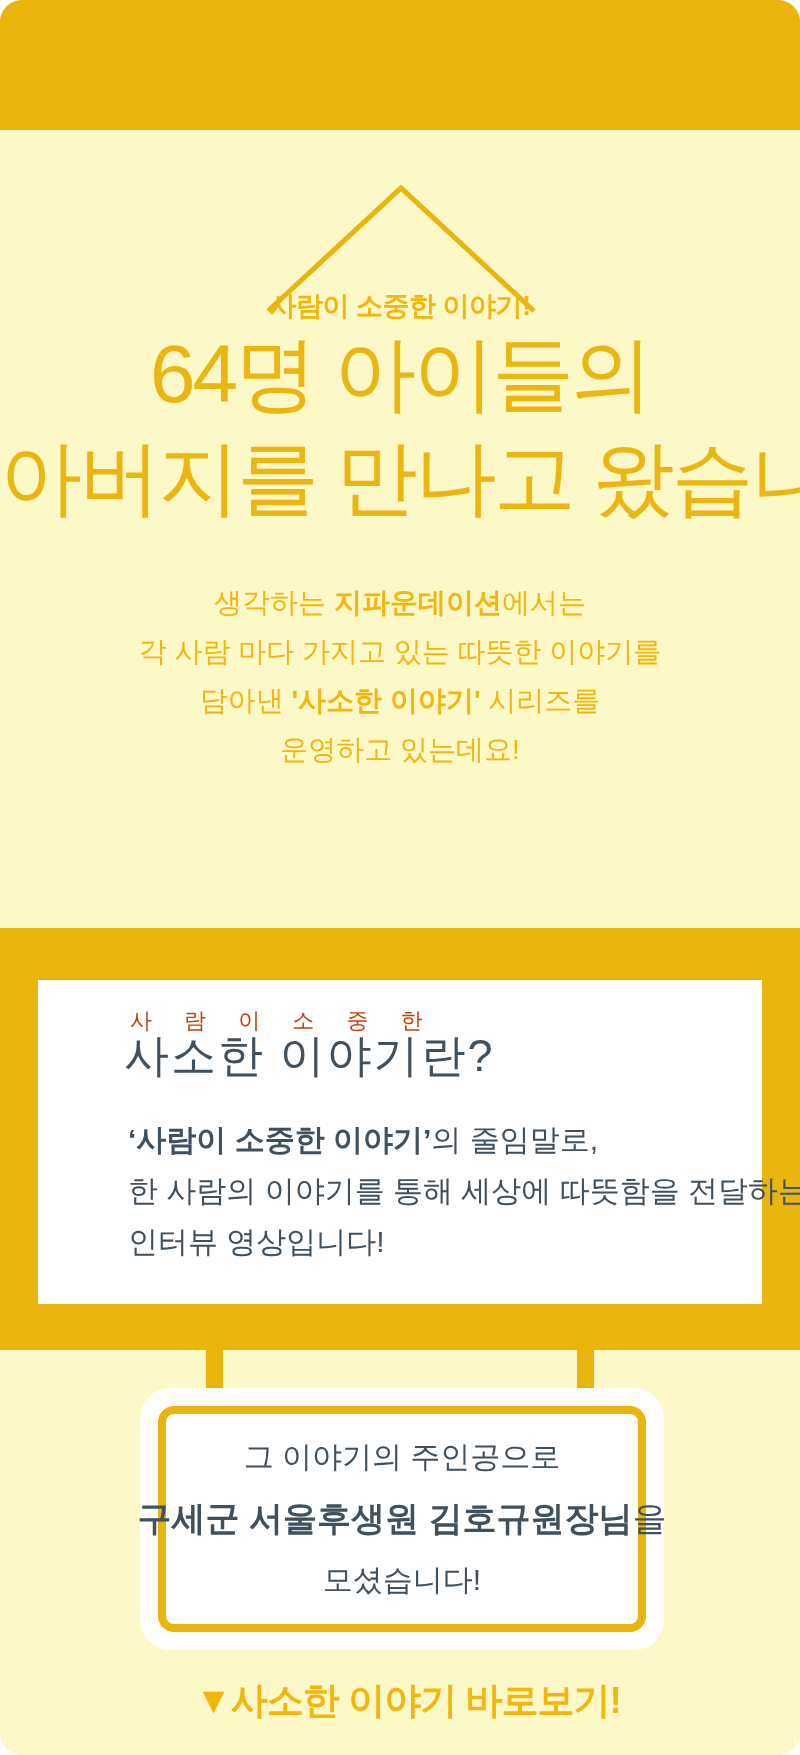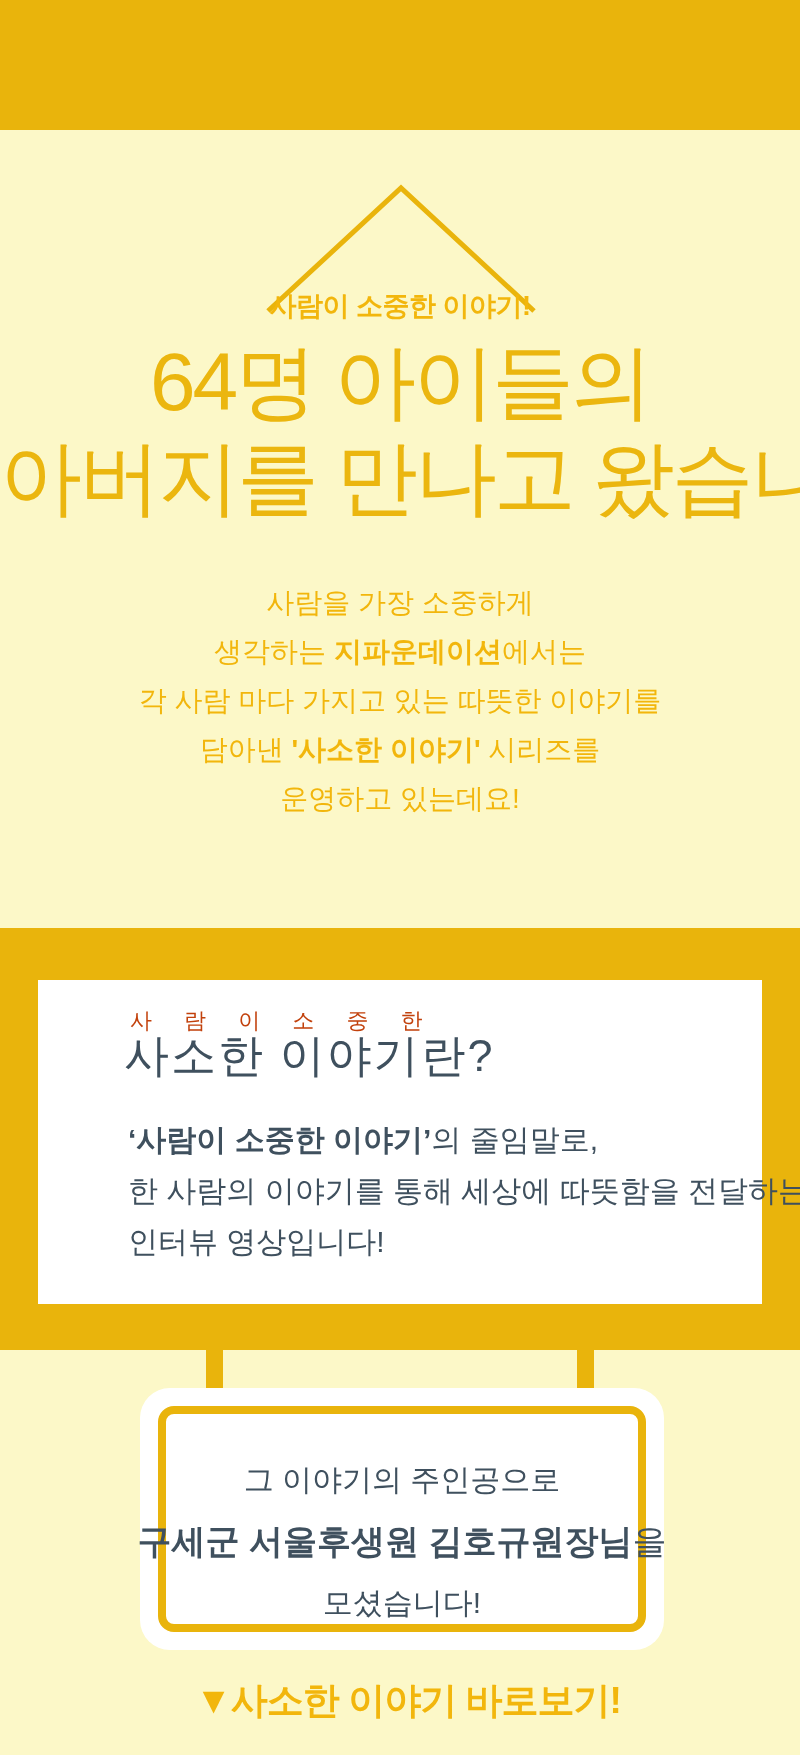--- a/index.html
+++ b/index.html
@@ -4,20 +4,21 @@
 <style>
   html, body { margin: 0; padding: 0; }
   body { font-family: "Liberation Sans", sans-serif; }
   .page {
     position: relative;
     width: 800px;
     height: 1755px;
     background: #FCF8C8;
     overflow: hidden;
     margin: 0 auto;
+    border-radius: 22px;
   }
   .abs { position: absolute; }
   .center-text { left: 0; width: 800px; text-align: center; }
 
   
   .top-band {
     left: 0; top: 0; width: 800px; height: 130px;
     background: #E9B40C;
   }
 
@@ -28,21 +29,21 @@
   .kicker {
     top: 288px;
     font-size: 27px; font-weight: 700;
     color: #F2B60C; letter-spacing: -0.5px;
   }
   .hero-line {
     font-size: 82px; font-weight: 200;
     color: #EBB60F; letter-spacing: -3px;
     white-space: nowrap;
   }
-  .hero-line1 { top: 320px; margin-top: 8px; }
+  .hero-line1 { top: 320px; }
   .hero-line2 { top: 424px; }
 
   .intro {
     top: 578px;
     font-size: 28px; line-height: 49px; font-weight: 500;
     color: #F2B60C;
   }
   .intro b { font-weight: 800; }
 
   
@@ -81,21 +82,21 @@
   .post-right { left: 577px; }
   .sign-board {
     left: 140px; top: 1388px; width: 524px; height: 262px;
     background: #FFFFFF; border-radius: 30px;
   }
   .sign-border {
     position: absolute; left: 18px; top: 18px; right: 18px; bottom: 18px;
     border: 8px solid #E9B40C; border-radius: 16px;
     box-sizing: border-box;
     display: flex; flex-direction: column;
-    align-items: center; justify-content: flex-end;
+    align-items: center; justify-content: center;
     gap: 18px;
   }
   .sign-line { color: #3F505E; font-size: 30px; white-space: nowrap; }
   .sign-line2 { font-size: 34px; }
   .sign-line2 b { font-weight: 800; margin-top: 44px; }
 
   
   .cta {
     top: 1676px;
     font-size: 37px; font-weight: 800;
@@ -115,21 +116,20 @@
     <polyline points="28,129 161,6 294,129" fill="none" stroke="#E9B40C" stroke-width="5"></polyline>
   </svg>
 
   <div class="abs center-text kicker">사람이 소중한 이야기!</div>
 
   <div class="abs center-text hero-line hero-line1">64명 아이들의</div>
 
   <div class="abs center-text hero-line hero-line2">아버지를 만나고 왔습니다</div>
 
   <div class="abs center-text intro">
-    <div><span>사람을 가장 소중하게</span><b></b><span></span></div>
     <div><span>생각하는 </span><b>지파운데이션</b><span>에서는</span></div>
     <div><span>각 사람 마다 가지고 있는 따뜻한 이야기를</span><b></b><span></span></div>
     <div><span>담아낸 </span><b>'사소한 이야기'</b><span> 시리즈를</span></div>
     <div><span>운영하고 있는데요!</span><b></b><span></span></div>
   </div>
 
   <div class="abs gold-section"></div>
 
   <div class="abs card">
     <div class="abs watermark">사 람 이  소 중 한</div>

